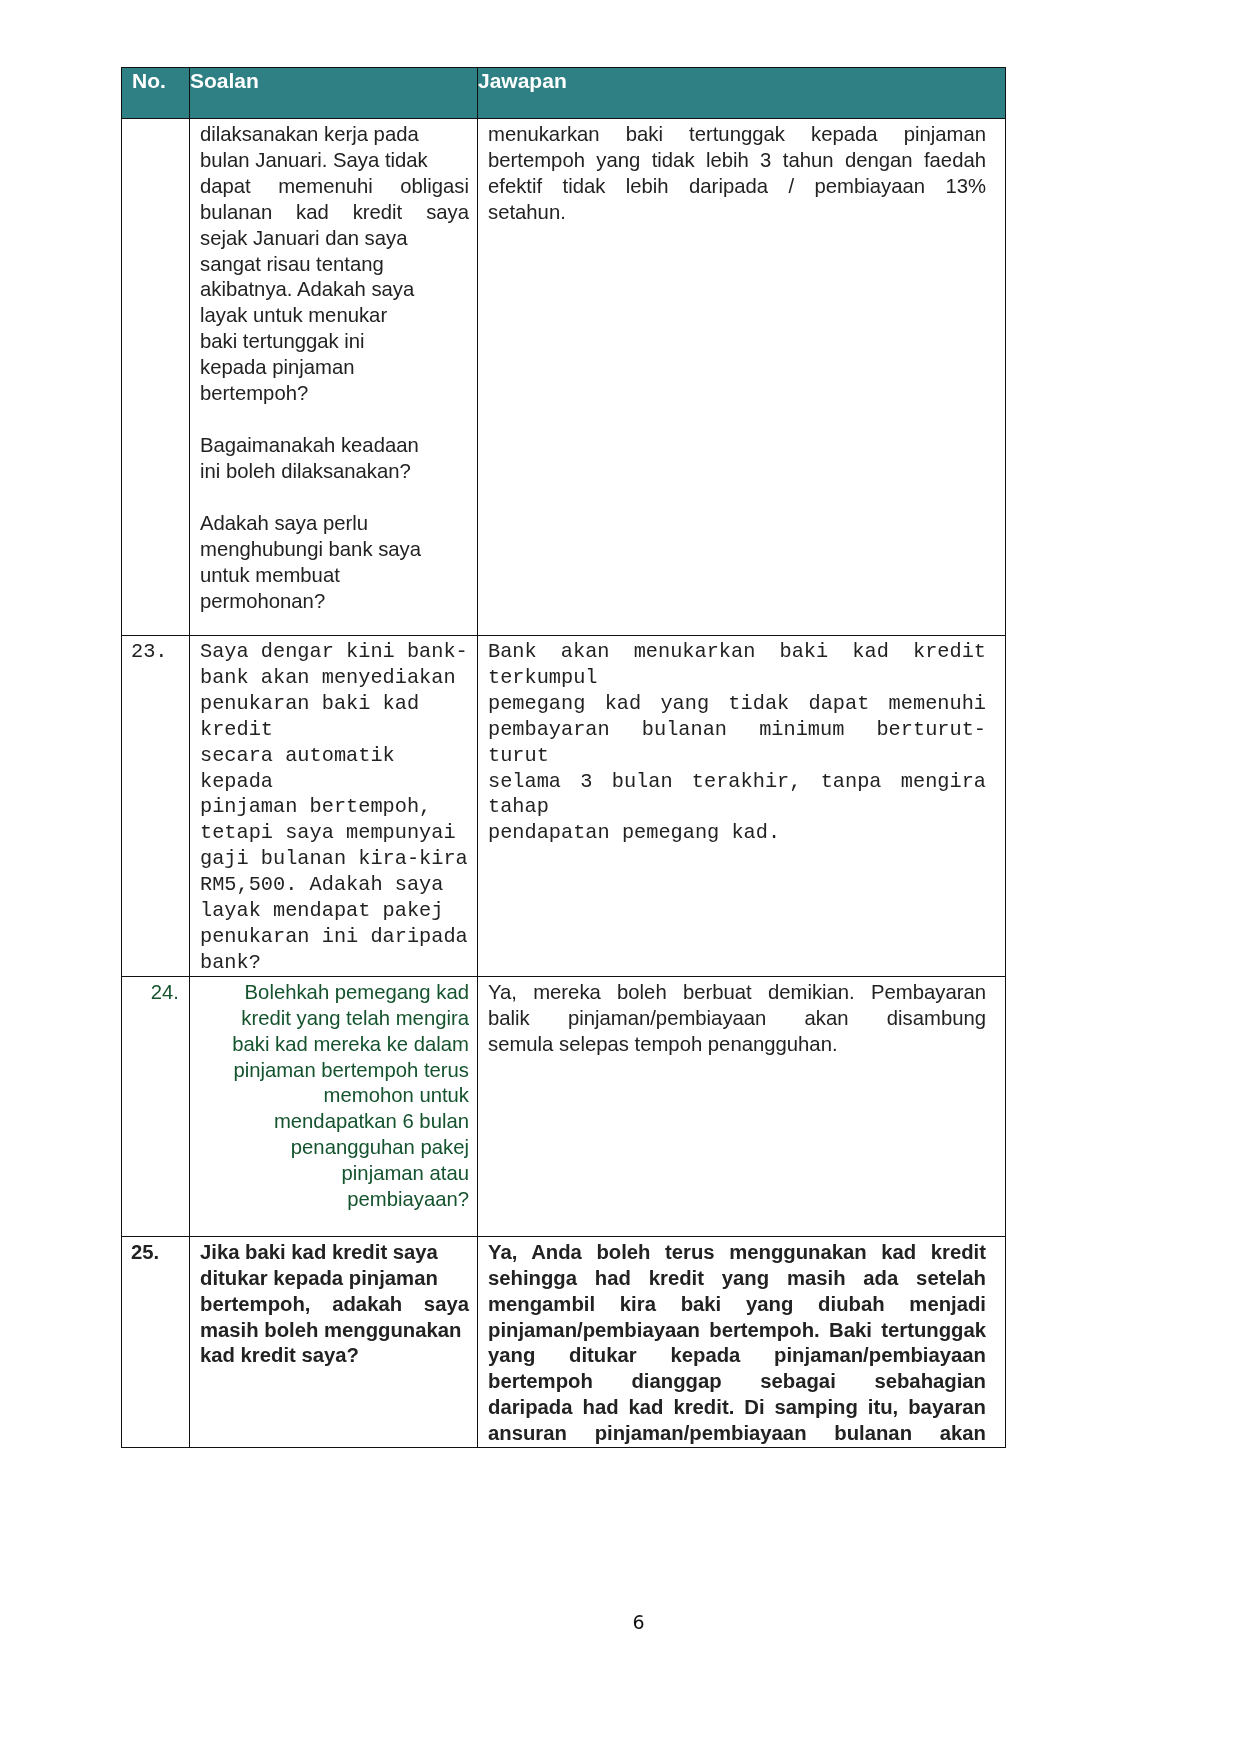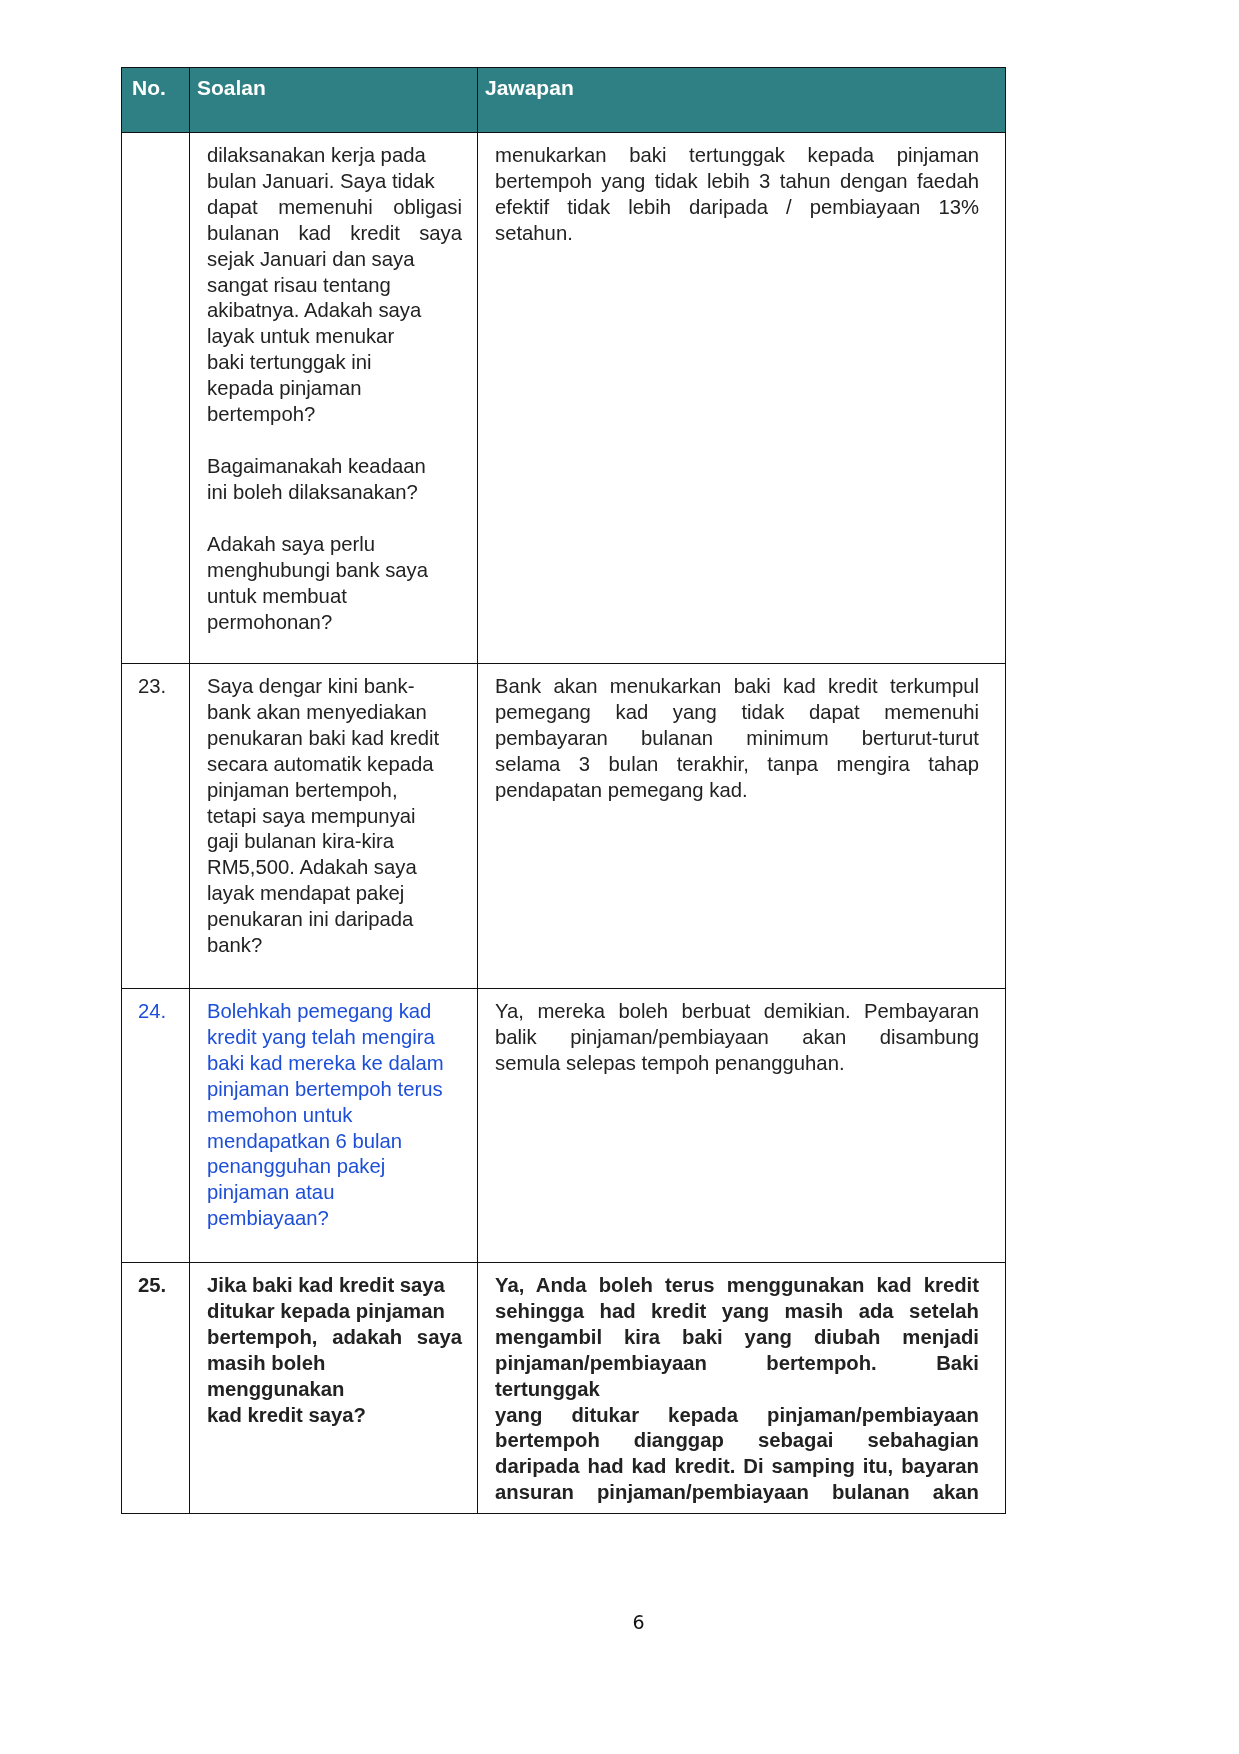--- a/index.html
+++ b/index.html
@@ -2,39 +2,39 @@
 <html><head>
 <meta charset="utf-8">
 <style>
   html, body { margin: 0; padding: 0; background: #ffffff; }
   body { width: 1239px; height: 1754px; position: relative; overflow: hidden;
          font-family: "Liberation Sans", sans-serif; color: #222222; }
   .page { position: absolute; left: 0; top: 0; width: 1239px; height: 1754px; }
   table.faq { position: absolute; left: 121px; top: 67px; width: 884px;
               border-collapse: collapse; table-layout: fixed; }
   table.faq th, table.faq td { border: 1.5px solid #111111; vertical-align: top;
-              padding: 7px; }
+              padding: 0; }
   col.c-no { width: 68px; }
   col.c-q { width: 288px; }
   col.c-a { width: 528px; }
   thead th { background: #2F8084; color: #ffffff; font-weight: bold; font-size: 21px;
              text-align: left; height: 50px; padding: 1px 10px 0 10px; line-height: 26px; }
   thead th.no { padding-left: 10px; }
   td .cell { font-size: 20.3px; line-height: 25.9px; padding: 3px 10px 0 10px; }
   td.no .cell { padding-left: 9px; }
   td.q .cell { padding-right: 8px; }
   td.a .cell { text-align: justify; padding-right: 19px; }
   .para { display: block; }
   .para + .para { margin-top: 26px; }
   .line { display: block; }
   .a-just .line { text-align: justify; text-align-last: justify; }
   .a-just .line.last { text-align-last: left; }
-  .dark { color: #1d4ed8; }
+  .dark { color: #14532d; text-align: right; }
   tr.r1 td { height: 516px; }
-  tr.r2 td { height: 310px; }
+  tr.r2 td { height: 310px; font-family: Liberation Mono, monospace; }
   tr.r3 td { height: 259px; }
   tr.r4 td { height: 203px; font-weight: bold; }
   .pagenum { position: absolute; left: 0; width: 1277px; top: 1611px; text-align: center;
              font-family: "DejaVu Sans", sans-serif; font-size: 19px; color: #111111; }
 </style>
 </head>
 <body>
 
 <div class="page">
   <table class="faq">

